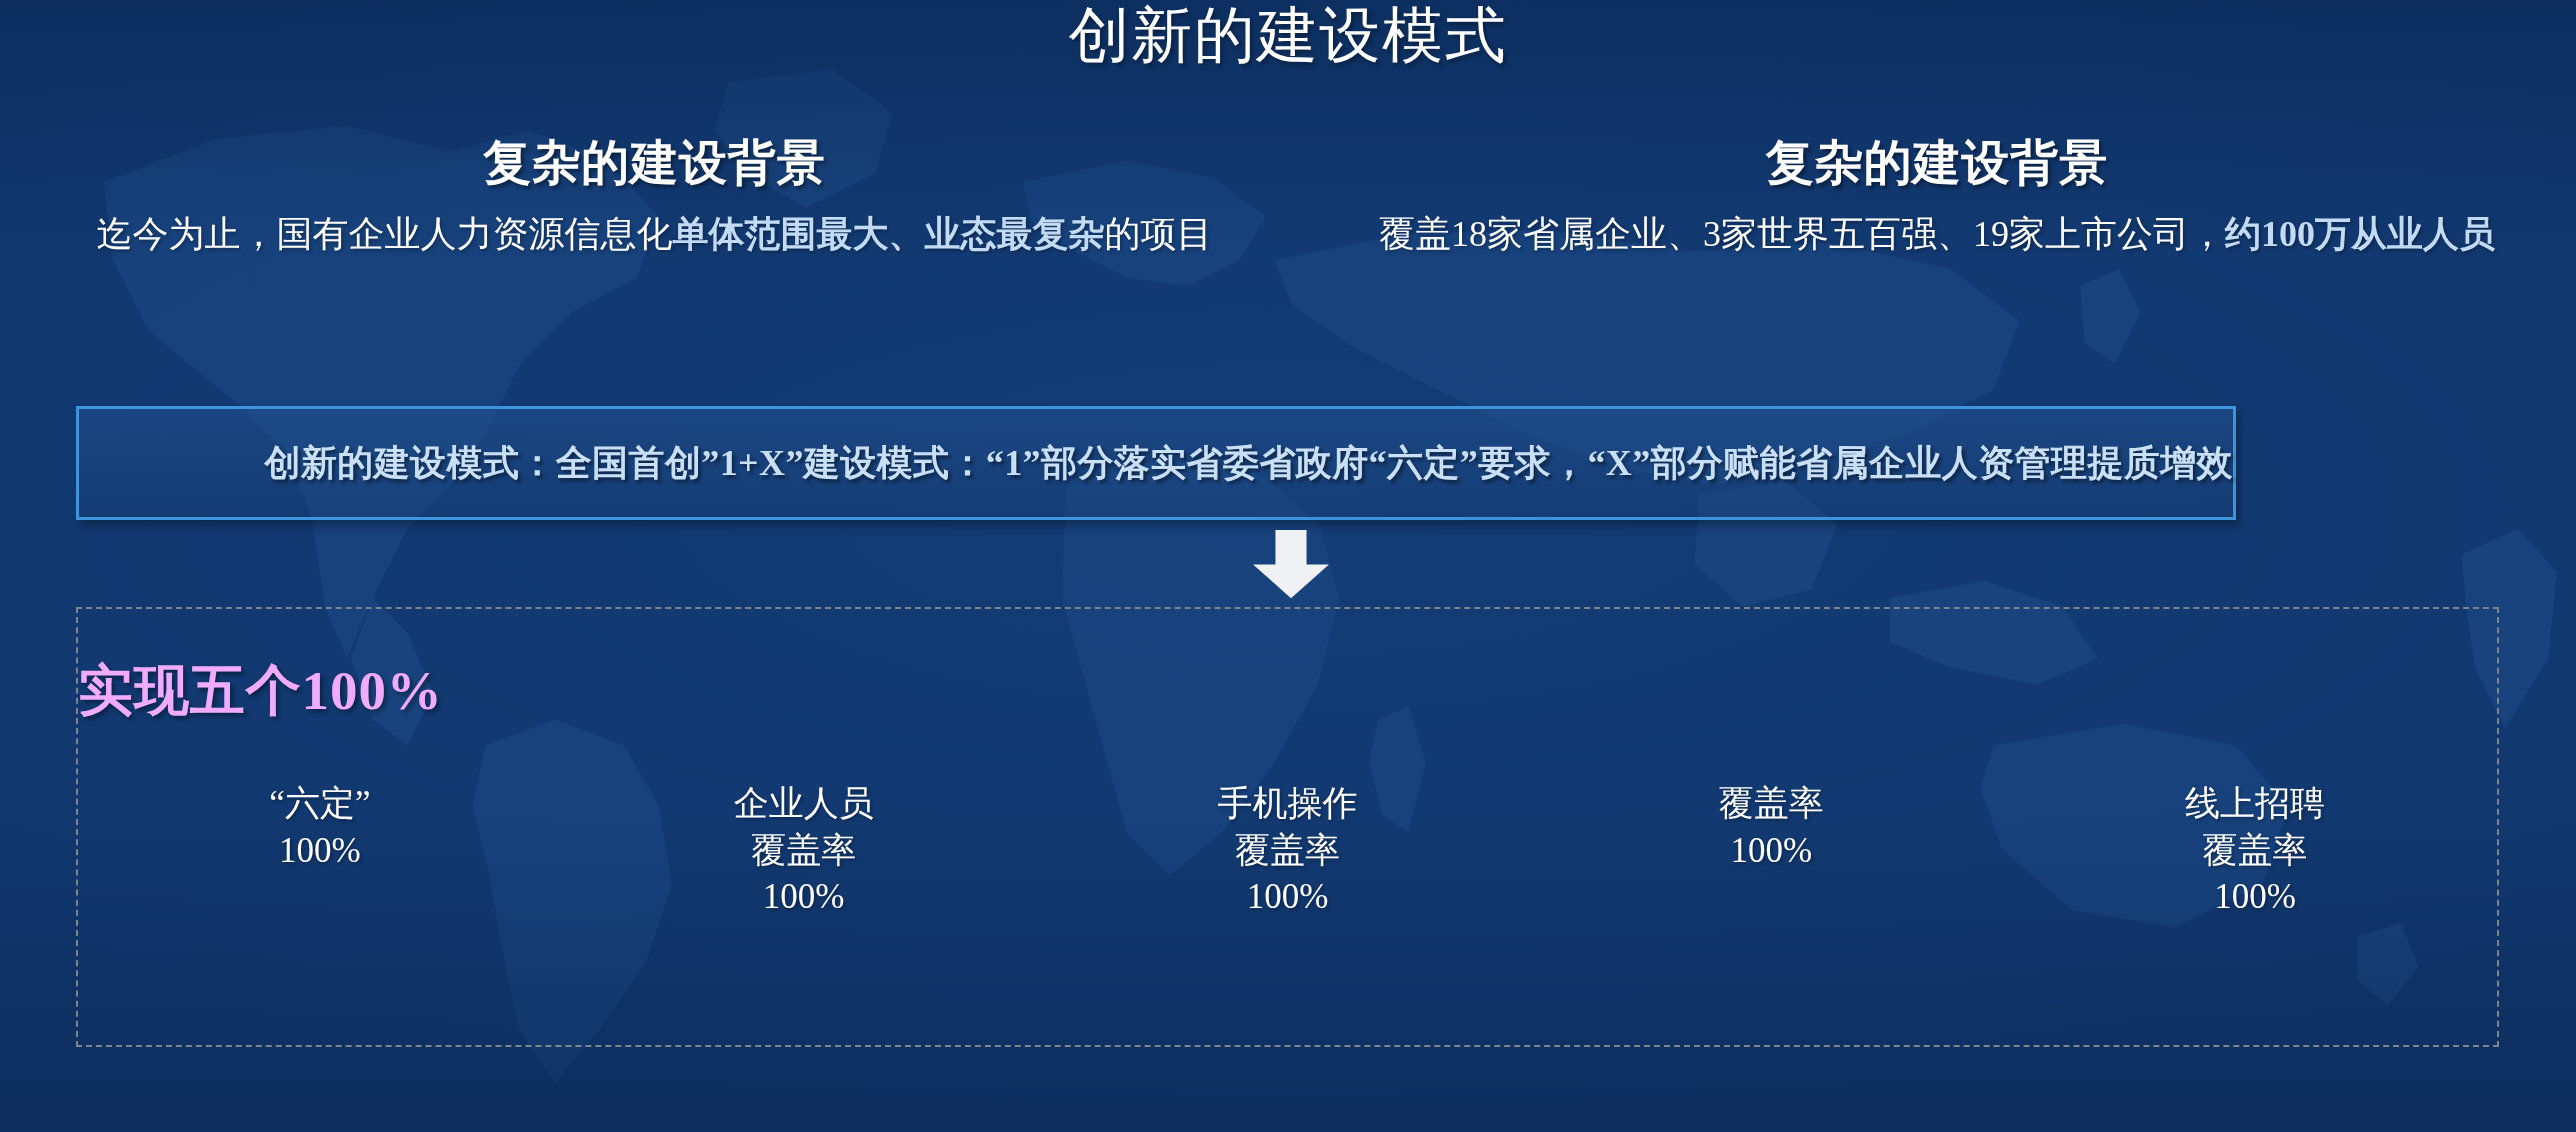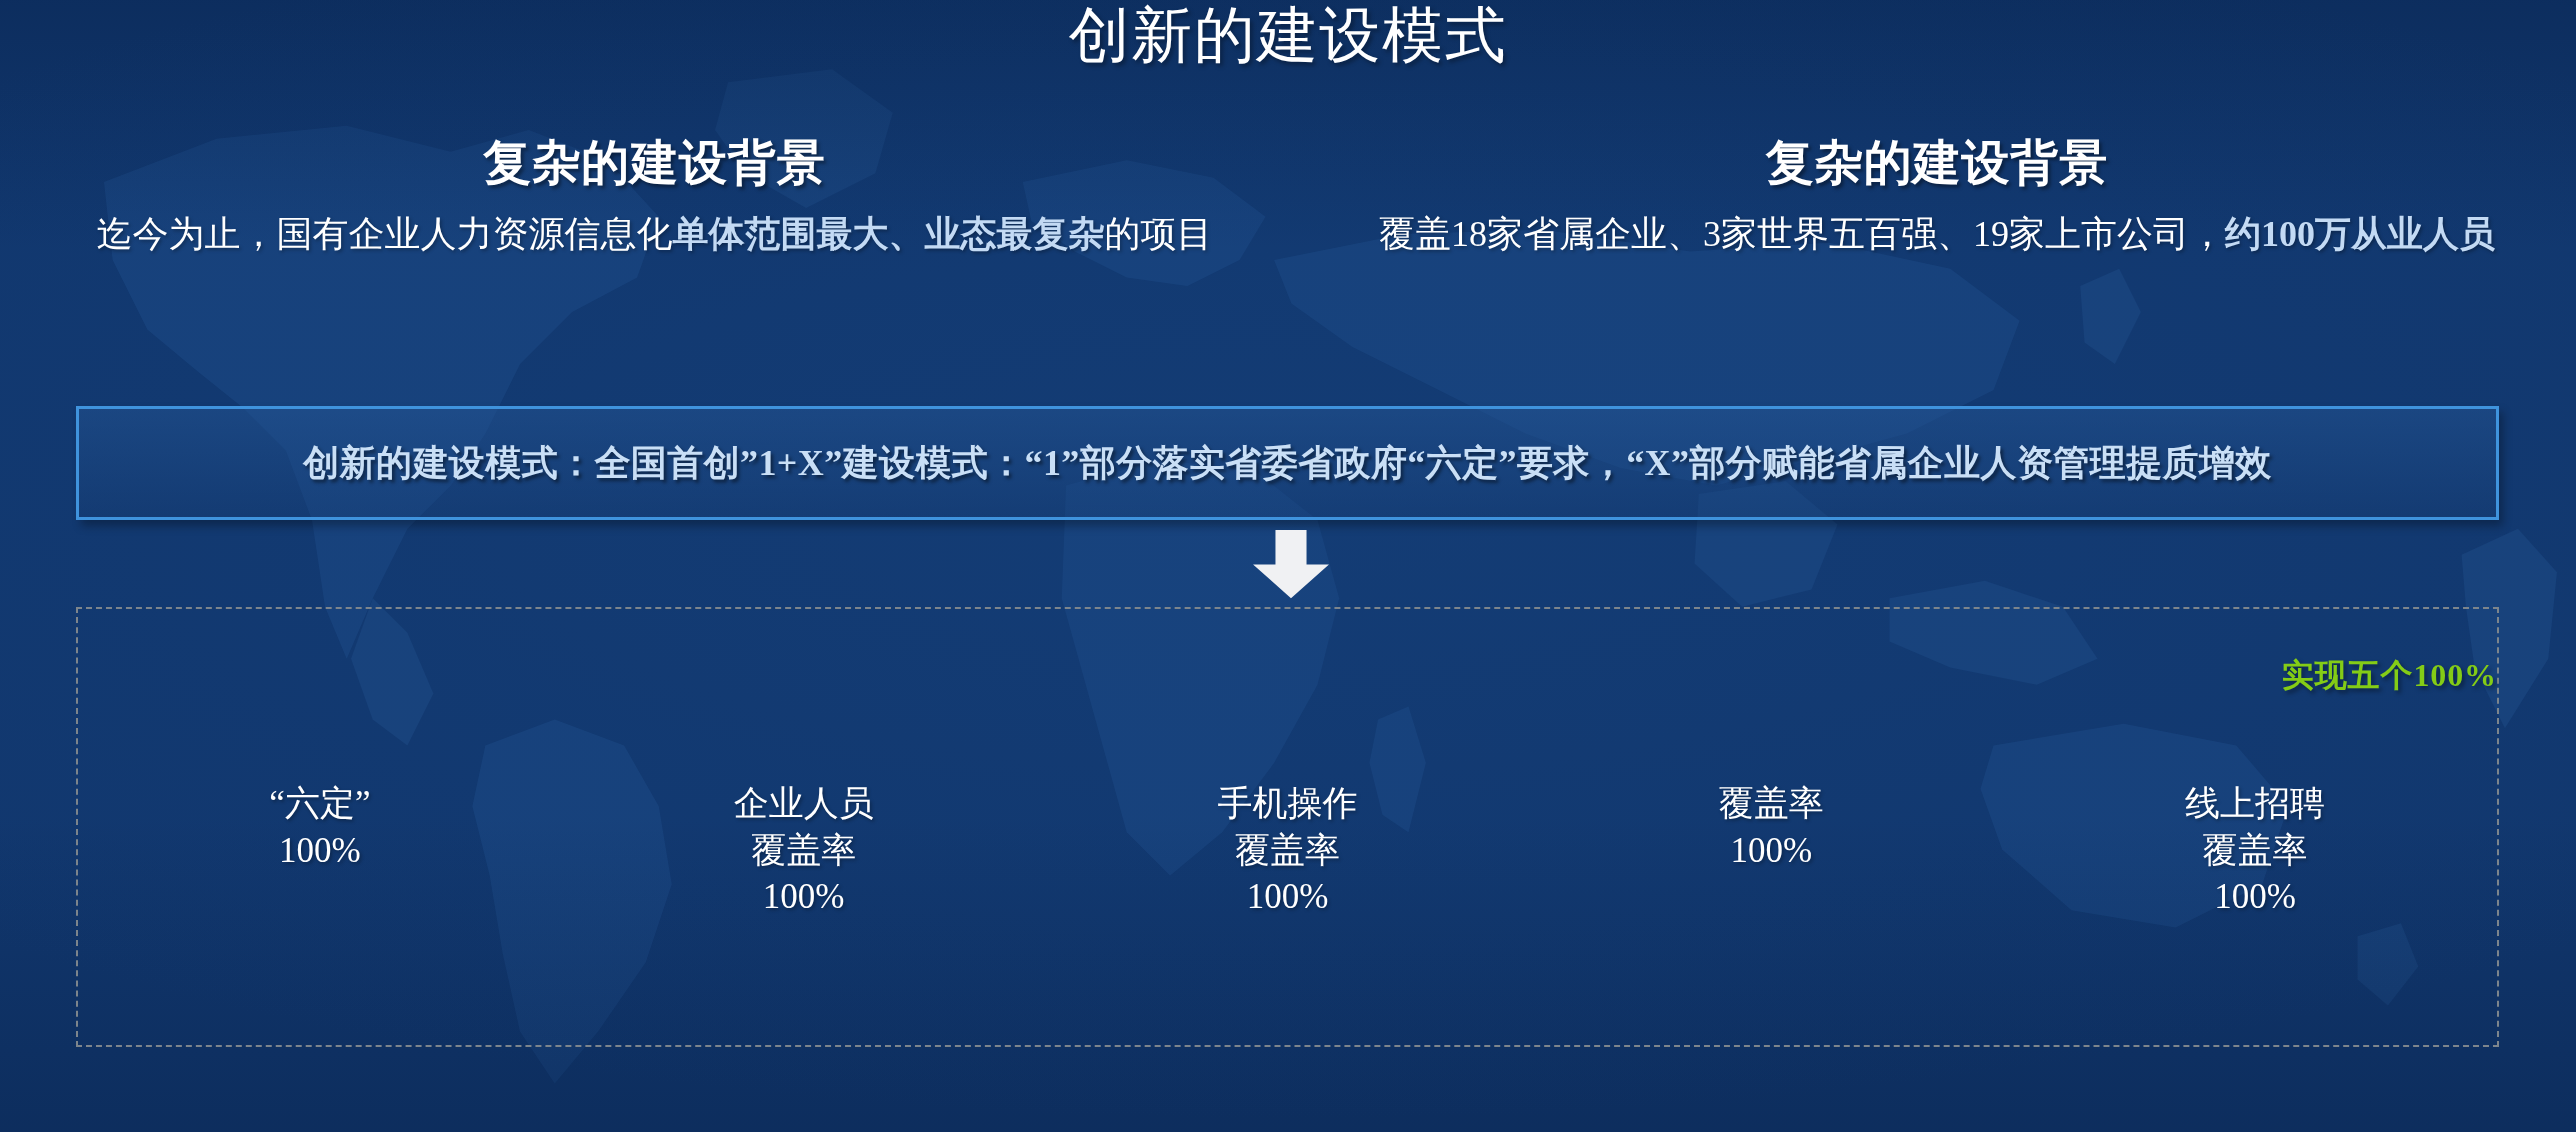--- a/index.html
+++ b/index.html
@@ -85,29 +85,29 @@
   .hl {
     color: #c3daf4;
     font-weight: bold;
   }
 
   
   #banner {
     position: absolute;
     left: 76px;
     top: 406px;
-    width: 2423px;
+    width: 2160px;
     height: 114px;
     box-sizing: border-box;
     border: 3.5px solid #3f93dd;
     background: linear-gradient(180deg, rgba(36,85,148,0.48) 0%, rgba(24,64,120,0.30) 100%);
     box-shadow: 5.2px 6px 8.7px rgba(0,0,0,0.30);
     display: flex;
     align-items: center;
-    justify-content: center;
+    justify-content: flex-end;
   }
   #banner-text {
     font-size: 36px;
     font-weight: bold;
     letter-spacing: 0.4px;
     color: #c9dff6;
     white-space: nowrap;
     text-shadow: 2.6px 2.6px 3.5px rgba(0,0,0,0.45);
   }
 
@@ -129,25 +129,25 @@
     width: 2423px;
     height: 440px;
     box-sizing: border-box;
     border: 2.6px dashed #7d858c;
   }
   #results-heading {
     position: absolute;
     top: 45px;
     left: 0;
     width: 100%;
-    text-align: right;
-    font-size: 32px;
+    text-align: left;
+    font-size: 55px;
     font-weight: bold;
     letter-spacing: 0.9px;
-    color: #84cc16;
+    color: #f0abfc;
     text-shadow: 2.6px 2.6px 4.3px rgba(0,0,0,0.40);
   }
   #metrics-row {
     position: absolute;
     top: 172px;
     left: 0;
     width: 100%;
     display: flex;
   }
   .metric {

